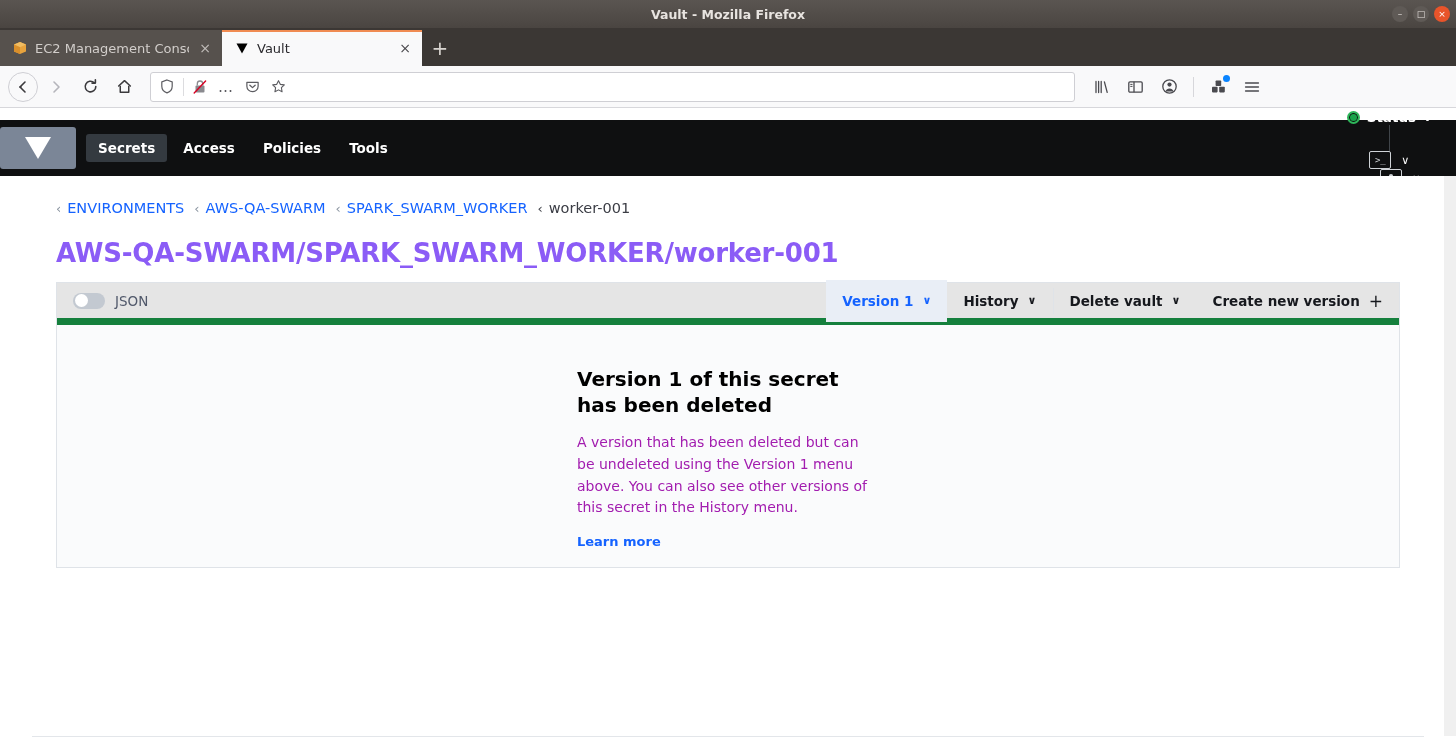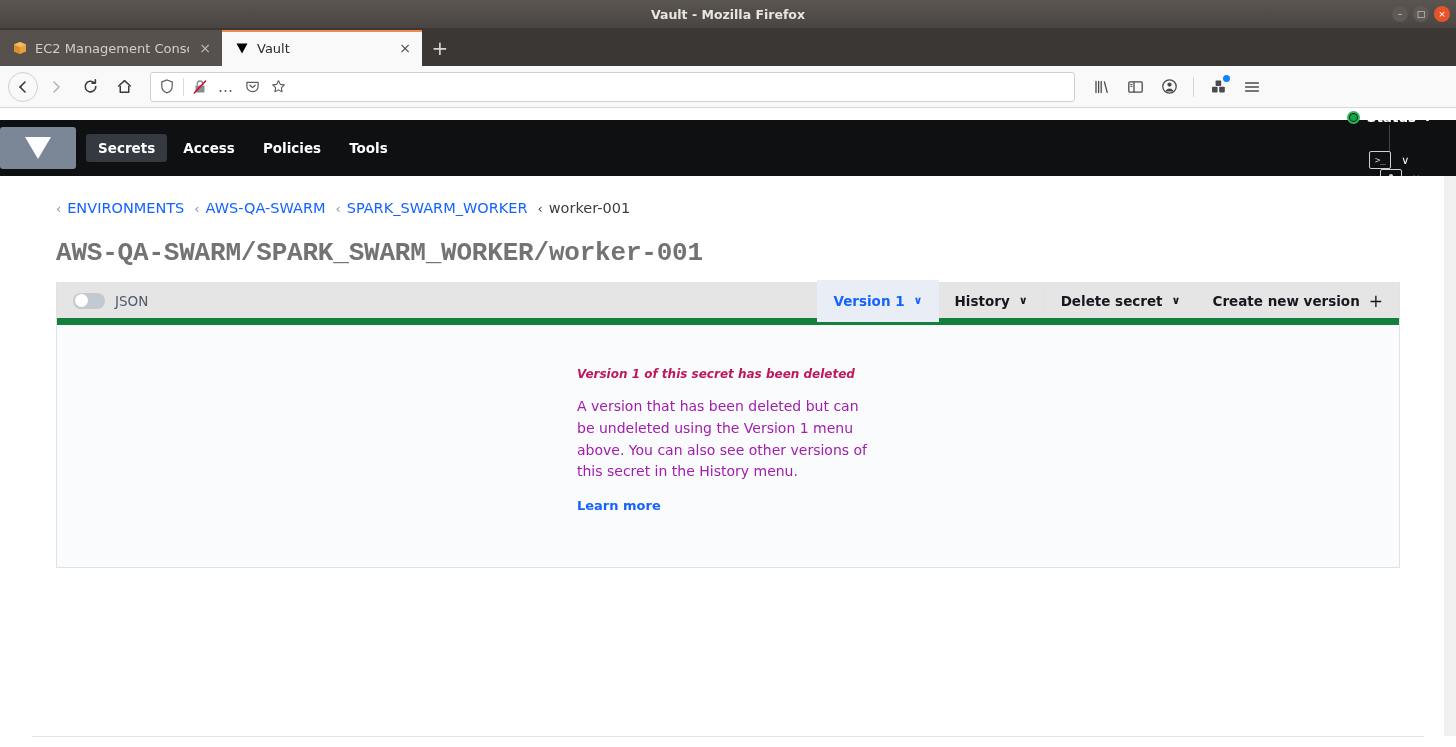--- a/index.html
+++ b/index.html
@@ -103,22 +103,22 @@
     padding: 0 32px; }
   .page-inner { max-width: 1344px; margin: 0 auto; }
   .breadcrumbs { display: flex; align-items: center; gap: 0;
     padding-top: 24px; font-size: 14.5px; }
   .crumb { display: flex; align-items: center; }
   .crumb .chev { color: #8a94a0; font-size: 13px; margin: 0 6px 0 0;
     margin-left: 10px; }
   .crumb:first-child .chev { margin-left: 0; }
   .crumb a { color: #1563ff; text-decoration: none; }
   .crumb.current span { color: #3b3d45; }
-  .page-title { font-size: 26px; font-weight: bold; color: #737373;
-    margin: 22px 0 14px 0; letter-spacing: -.2px; font-family: Liberation Mono, monospace; }
+  .page-title { font-size: 26px; font-weight: bold; color: #8b5cf6;
+    margin: 22px 0 14px 0; letter-spacing: -.2px; }
 
   .panel { border: 1px solid #dfe3e8; background: #fafbfc;
     height: 286px; }
   .panel-toolbar { height: 42px; background: #e5e5e5; display: flex;
     align-items: center; border-bottom: 7px solid #15803d;
     padding-left: 16px; }
   .toggle-wrap { display: flex; align-items: center; gap: 10px; }
   .toggle { width: 32px; height: 16px; border-radius: 8px;
     background: #c3c9d1; position: relative; }
   .toggle .knob { position: absolute; left: 1.5px; top: 1.5px;
@@ -129,22 +129,22 @@
   .tb-action { display: flex; align-items: center; gap: 9px;
     padding: 10px 16px; font-size: 13.5px; font-weight: bold;
     color: #16181d; }
   .tb-action.highlight { color: #1563ff; background: #e9eef6; }
   .tb-divider { width: 1px; background: #dfe3e8; margin: 8px 0; }
   .chev-d { font-size: 11px; }
 
   .panel-body { display: flex; justify-content: center;
     padding-top: 42px; }
   .msg { width: 302px; }
-  .msg h2 { font-size: 12px; line-height: 1.28; color: #be185d;
-    font-weight: bold; margin-bottom: 14px; font-style: italic; }
+  .msg h2 { font-size: 20px; line-height: 1.28; color: #000000;
+    font-weight: bold; margin-bottom: 14px; }
   .msg p { font-size: 14px; line-height: 1.55; color: #a21caf;
     margin-bottom: 12px; }
   .msg a { font-size: 13px; font-weight: bold; color: #1563ff;
     text-decoration: none; }
 
   
   .footer-sep { height: 1px; background: #e3e6ea; margin: 0 32px; }
   .footer { height: 64px; display: flex; align-items: center;
     justify-content: center; gap: 17px; font-size: 13.5px;
     color: #5b6371; }
@@ -351,21 +351,21 @@
           <span class="tb-action highlight">
             <span>Version 1</span>
             <span class="chev-d">∨</span>
           </span>
           <span class="tb-action">
             <span>History</span>
             <span class="chev-d">∨</span>
           </span>
           <span class="tb-divider"></span>
           <span class="tb-action">
-            <span>Delete secret</span>
+            <span>Delete vault</span>
             <span class="chev-d">∨</span>
           </span>
           <span class="tb-action">
             <span>Create new version</span>
             <span style="font-size:17px;font-weight:normal;">+</span>
           </span>
         </div>
       </div>
 
       <div class="panel-body">

